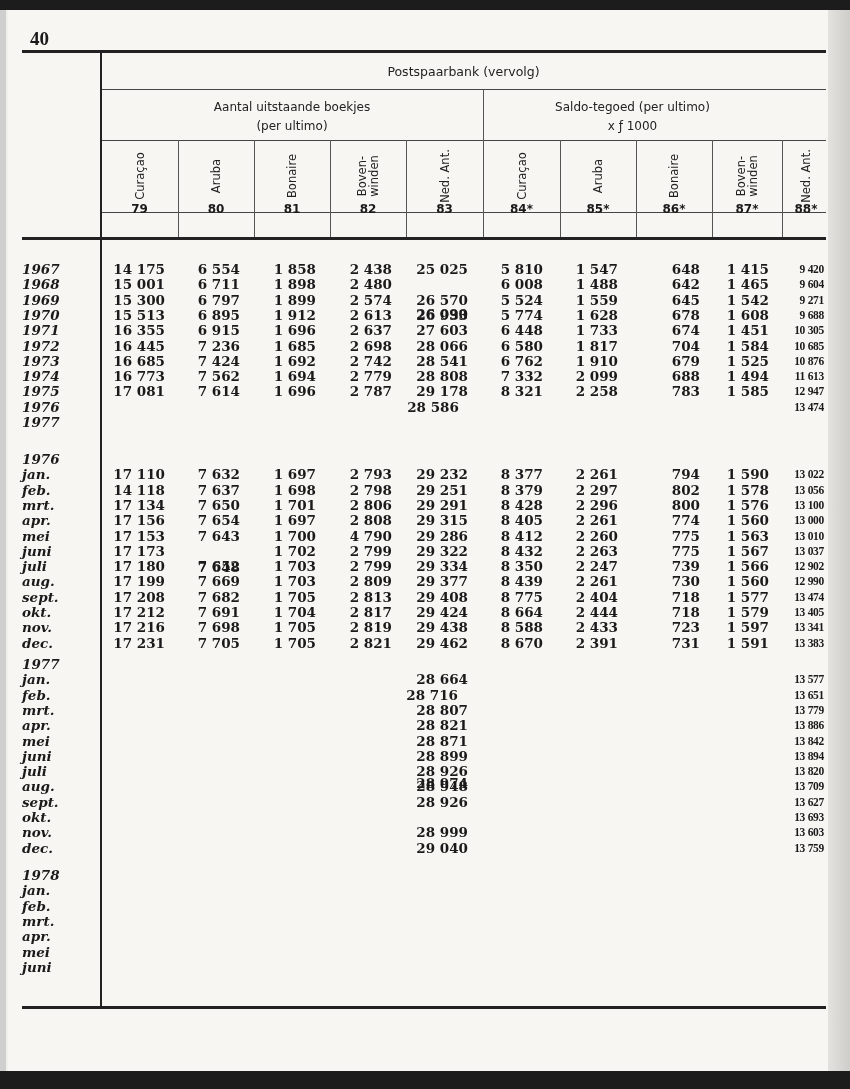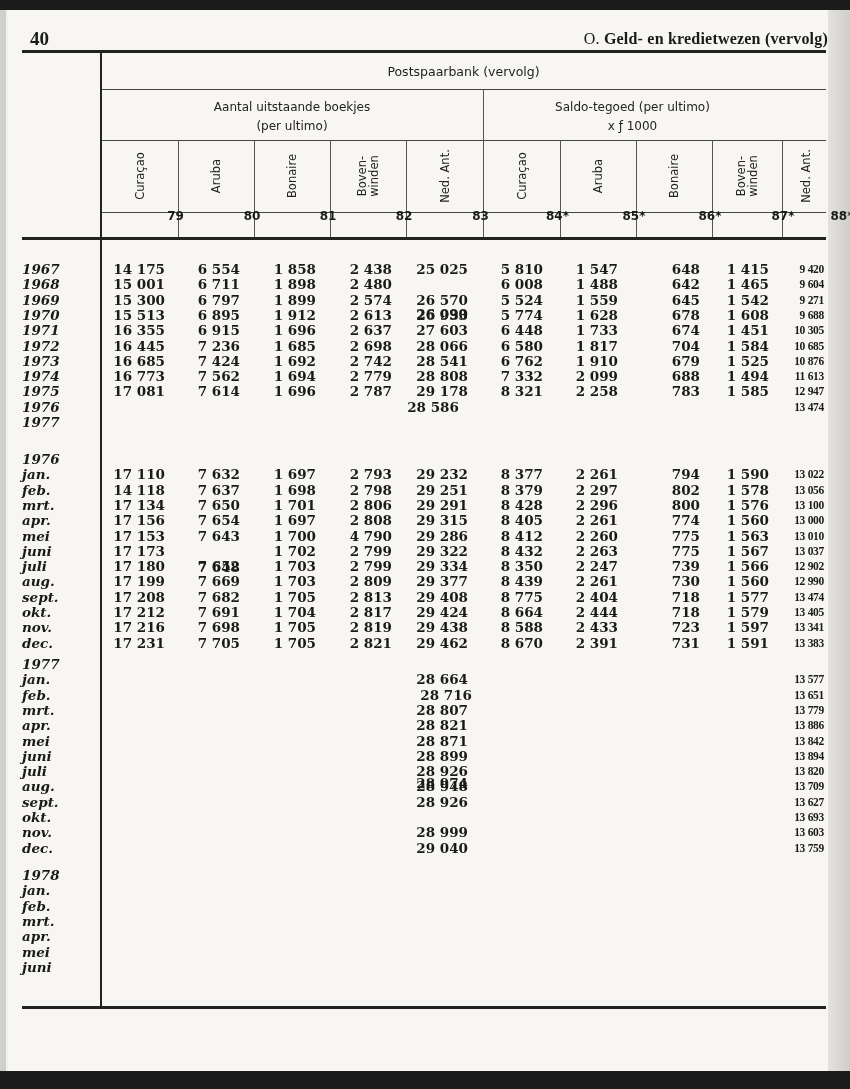--- a/index.html
+++ b/index.html
@@ -23,21 +23,21 @@
   .runhead .pre { font-weight: normal; }
   .thickrule { position: absolute; left: 22px; width: 804px; height: 3px; background: #222; }
   .thinrule { position: absolute; height: 1px; background: #444; }
   .vline { position: absolute; width: 1px; background: #555; }
   .vline.main { width: 2px; background: #222; }
   .hdr { position: absolute; font-family: "DejaVu Sans", sans-serif; font-size: 12px; text-align: center; color: #222; }
   .rot {
     position: absolute; font-family: "DejaVu Sans", sans-serif; font-size: 11.5px; color: #222;
     transform: rotate(-90deg); transform-origin: center center; white-space: pre; text-align: center; line-height: 12px;
   }
-  .colnum { position: absolute; font-family: "DejaVu Sans", sans-serif; font-size: 12px; font-weight: bold; text-align: center; top: 209px; padding-left: 36px; }
+  .colnum { position: absolute; font-family: "DejaVu Sans", sans-serif; font-size: 12px; font-weight: bold; text-align: center; top: 202px; }
   .rowlabel {
     position: absolute; left: 22px; width: 70px;
     font-family: "DejaVu Serif", serif; font-style: italic; font-weight: bold;
     font-size: 13.5px; line-height: 15.3px;
   }
   .cell {
     position: absolute; text-align: right;
     font-family: "DejaVu Serif", serif; font-weight: bold; font-size: 13.5px; line-height: 15.3px;
     white-space: nowrap;
   }
@@ -46,24 +46,20 @@
 </head>
 <body>
 
 <div class="topband"></div>
 <div class="leftedge"></div>
 <div class="rightedge"></div>
 <div class="botband"></div>
 
 <div class="page">
   <div class="pagenum">40</div>
-  <div class="runhead">
-    <span class="pre">O.</span>
-    <span>Geld- en kredietwezen (vervolg)</span>
-  </div>
 </div>
 
 <div id="table">
     <div class="thickrule" style="top: 50px;"></div>
     <div class="thinrule" style="left: 101px; width: 725px; top: 89px;"></div>
     <div class="thinrule" style="left: 101px; width: 725px; top: 140px;"></div>
     <div class="thinrule" style="left: 101px; width: 725px; top: 212px;"></div>
     <div class="thickrule" style="top: 237px;"></div>
     <div class="thickrule" style="top: 1006px;"></div>
     <div class="vline main" style="left: 100px; top: 50px; height: 958px;"></div>
@@ -338,21 +334,21 @@
     <div class="cell" style="top: 635.6px; left: 473px; width: 70px;">8 670</div>
     <div class="cell" style="top: 635.6px; left: 548px; width: 70px;">2 391</div>
     <div class="cell" style="top: 635.6px; left: 630px; width: 70px;">731</div>
     <div class="cell" style="top: 635.6px; left: 699px; width: 70px;">1 591</div>
     <div class="cell narrow" style="top: 635.6px; left: 754px; width: 70px;">13 383</div>
     <div class="rowlabel" style="top: 657px;">1977</div>
     <div class="rowlabel" style="top: 672.3px;">jan.</div>
     <div class="cell" style="top: 672.3px; left: 398px; width: 70px;">28 664</div>
     <div class="cell narrow" style="top: 672.3px; left: 754px; width: 70px;">13 577</div>
     <div class="rowlabel" style="top: 687.6px;">feb.</div>
-    <div class="cell" style="top: 687.6px; left: 402px; width: 70px; text-align: right;">28 716</div>
+    <div class="cell" style="top: 687.6px; left: 388px; width: 70px; text-align: right;">28 716</div>
     <div class="cell narrow" style="top: 687.6px; left: 754px; width: 70px;">13 651</div>
     <div class="rowlabel" style="top: 702.9px;">mrt.</div>
     <div class="cell" style="top: 702.9px; left: 398px; width: 70px;">28 807</div>
     <div class="cell narrow" style="top: 702.9px; left: 754px; width: 70px;">13 779</div>
     <div class="rowlabel" style="top: 718.2px;">apr.</div>
     <div class="cell" style="top: 718.2px; left: 398px; width: 70px;">28 821</div>
     <div class="cell narrow" style="top: 718.2px; left: 754px; width: 70px;">13 886</div>
     <div class="rowlabel" style="top: 733.5px;">mei</div>
     <div class="cell" style="top: 733.5px; left: 398px; width: 70px;">28 871</div>
     <div class="cell narrow" style="top: 733.5px; left: 754px; width: 70px;">13 842</div>

